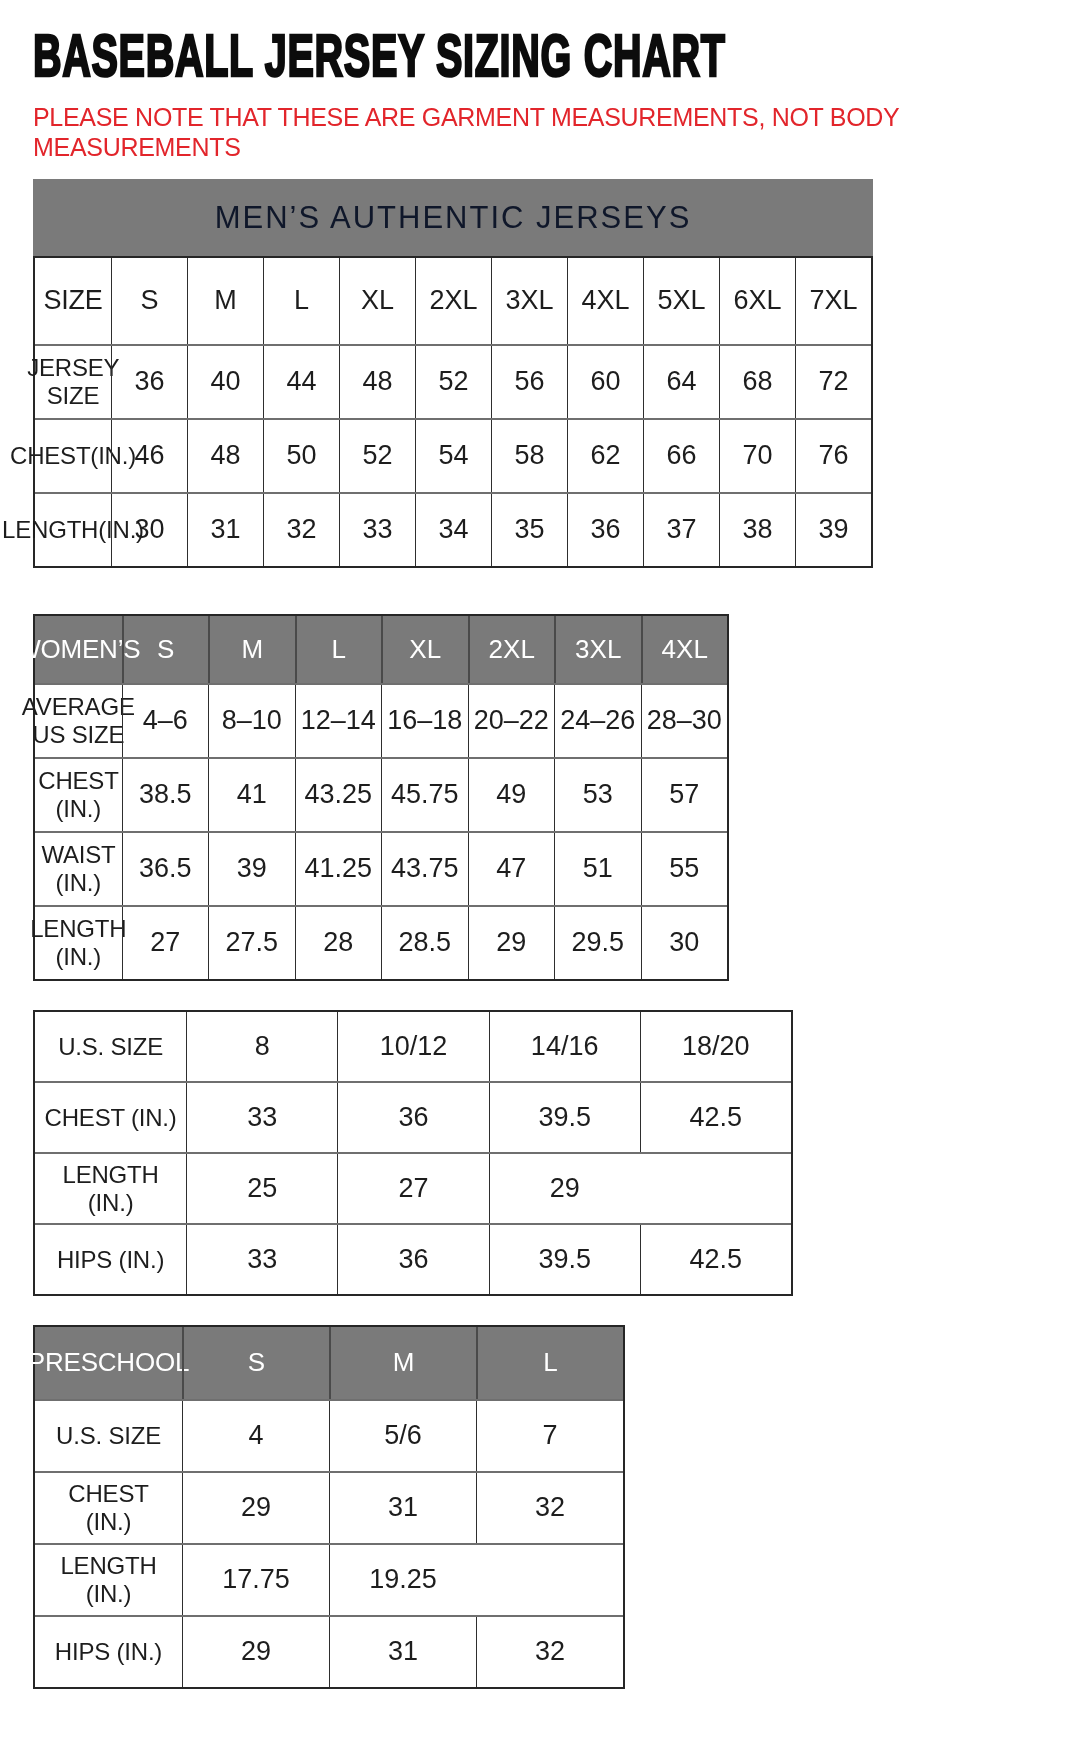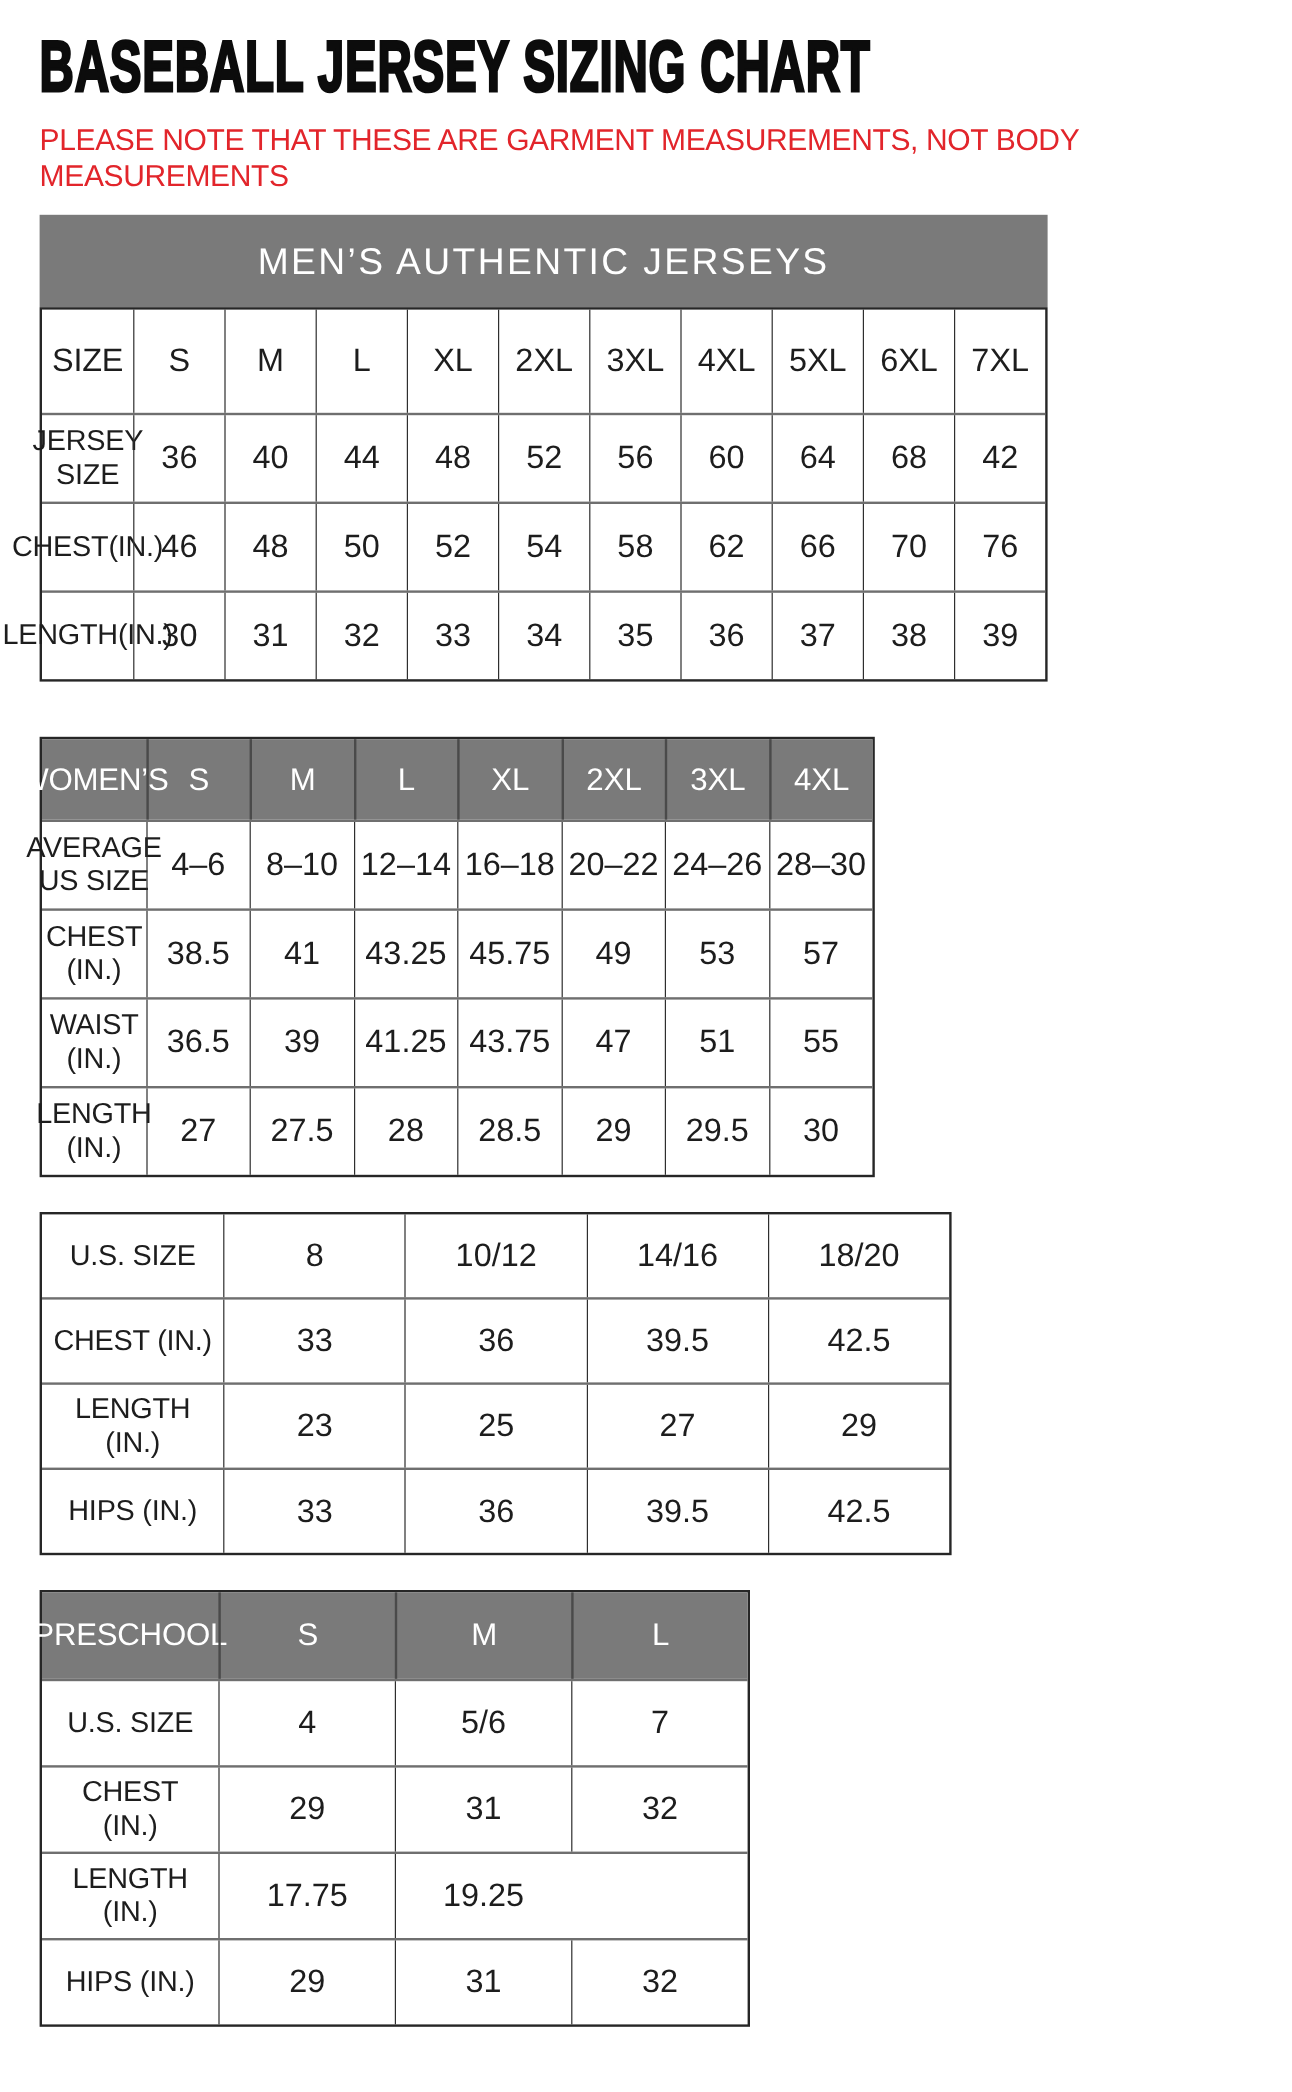--- a/index.html
+++ b/index.html
@@ -15,21 +15,21 @@
   .note{
     margin:16px 0 0 33px;width:900px;font-size:25px;line-height:1.2;
     color:var(--red);letter-spacing:-0.3px;font-weight:400;
   }
   .tbl{margin-left:33px;width:max-content;}
   .tbl-mens{margin-top:17px;}
   .tbl-womens{margin-top:46px;}
   .tbl-boys{margin-top:29px;}
   .tbl-preschool{margin-top:29px;}
   .banner{
-    width:100%;height:77px;background:var(--gray);color:#ffffff;
+    width:100%;height:77px;background:var(--gray);color:#0f172a;
     display:flex;align-items:center;justify-content:center;
     font-size:31px;letter-spacing:2px;box-sizing:border-box;
   }
   .grid{display:inline-block;border:2px solid #262626;vertical-align:top;}
   .row{display:flex;}
   .row + .row{border-top:2px solid #6f6f6f;}
   .cell{
     box-sizing:border-box;display:flex;align-items:center;justify-content:center;
     font-size:27px;color:#1d1d1d;text-align:center;line-height:1.15;
   }
@@ -83,21 +83,21 @@
           <div class="cell label-cell">JERSEY SIZE</div>
           <div class="cell">36</div>
           <div class="cell">40</div>
           <div class="cell">44</div>
           <div class="cell">48</div>
           <div class="cell">52</div>
           <div class="cell">56</div>
           <div class="cell">60</div>
           <div class="cell">64</div>
           <div class="cell">68</div>
-          <div class="cell">42</div>
+          <div class="cell">72</div>
         </div><div class="row body-row">
           <div class="cell label-cell">CHEST(IN.)</div>
           <div class="cell">46</div>
           <div class="cell">48</div>
           <div class="cell">50</div>
           <div class="cell">52</div>
           <div class="cell">54</div>
           <div class="cell">58</div>
           <div class="cell">62</div>
           <div class="cell">66</div>
@@ -175,21 +175,20 @@
           <div class="cell">14/16</div>
           <div class="cell">18/20</div>
         </div><div class="row body-row">
           <div class="cell label-cell">CHEST (IN.)</div>
           <div class="cell">33</div>
           <div class="cell">36</div>
           <div class="cell">39.5</div>
           <div class="cell">42.5</div>
         </div><div class="row body-row">
           <div class="cell label-cell">LENGTH (IN.)</div>
-          <div class="cell">23</div>
           <div class="cell">25</div>
           <div class="cell">27</div>
           <div class="cell">29</div>
         </div><div class="row body-row">
           <div class="cell label-cell">HIPS (IN.)</div>
           <div class="cell">33</div>
           <div class="cell">36</div>
           <div class="cell">39.5</div>
           <div class="cell">42.5</div>
         </div></div>

